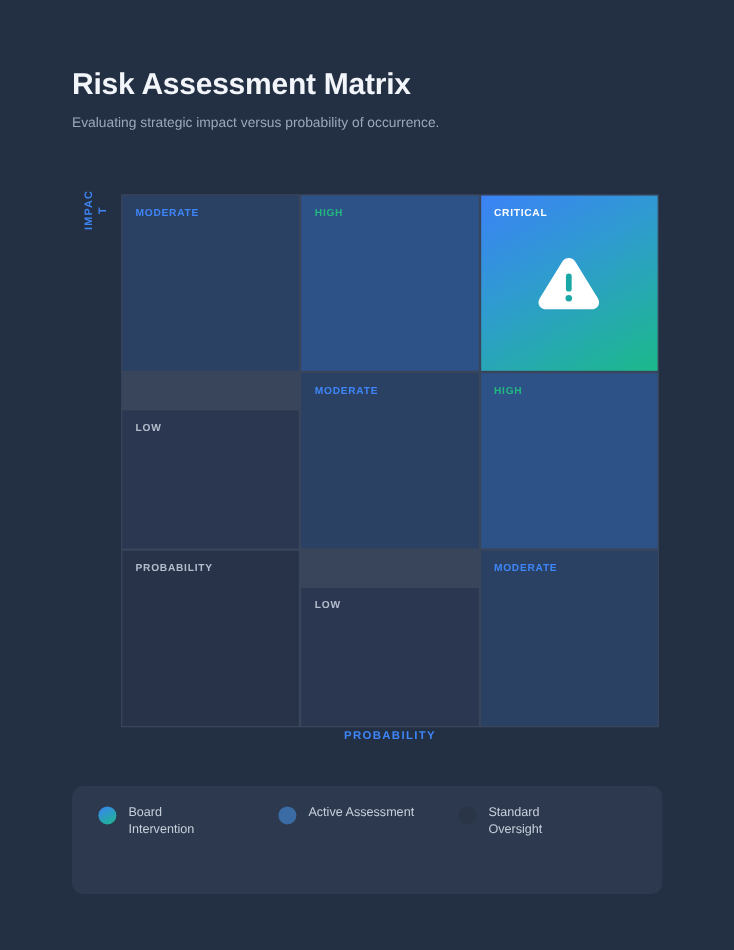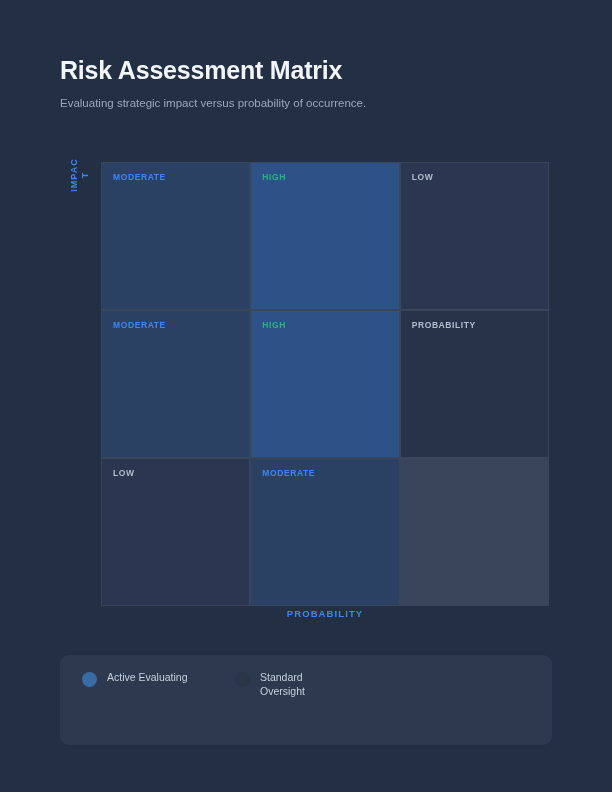--- a/index.html
+++ b/index.html
@@ -79,21 +79,21 @@
     right: 0;
     top: 0;
     bottom: 0;
     display: flex;
     align-items: center;
     justify-content: center;
   }
 
   
   .sev-negligible { background: #28334a; }
-  .sev-low        { background: #2b3purple; }
+  .sev-low        { background: #2b3purple; margin-top: 31px; }
   .sev-low        { background: #2b3650; }
   .sev-moderate   { background: #2a4164; }
   .sev-high       { background: #2d5288; }
   .sev-critical   { background: linear-gradient(150deg, #3b82f6 0%, #2f9bd0 42%, #1bb98a 100%); }
 
   
   .lc-grey     { color: #b4bdcc; }
   .lc-blue     { color: #3e86f7; }
   .lc-green    { color: #23b77f; }
   .lc-white    { color: #ffffff; }
@@ -183,20 +183,30 @@
   <div class="axis-impact">IMPACT</div>
 
   <div class="matrix-wrap">
     <div class="matrix" id="matrix-grid">
         <div class="cell sev-moderate">
           <div class="cell-label lc-blue">MODERATE</div>
         </div>
         <div class="cell sev-high">
           <div class="cell-label lc-green">HIGH</div>
         </div>
+        <div class="cell sev-critical">
+          <div class="cell-label lc-white">CRITICAL</div>
+          <div class="cell-icon">
+            <svg width="54" height="48" viewBox="0 0 54 48">
+              <path d="M27 3 C29.4 3 31.3 4.2 32.6 6.4 L51.2 36.6 C52.5 38.8 52.6 41.1 51.4 43 C50.2 44.9 48.2 45.8 45.6 45.8 L8.4 45.8 C5.8 45.8 3.8 44.9 2.6 43 C1.4 41.1 1.5 38.8 2.8 36.6 L21.4 6.4 C22.7 4.2 24.6 3 27 3 Z" fill="#ffffff"></path>
+              <rect x="24.6" y="16" width="4.8" height="15" rx="2.4" fill="#1aa8a6"></rect>
+              <circle cx="27" cy="36.5" r="2.7" fill="#1aa8a6"></circle>
+            </svg>
+          </div>
+        </div>
         <div class="cell sev-low">
           <div class="cell-label lc-grey">LOW</div>
         </div>
         <div class="cell sev-moderate">
           <div class="cell-label lc-blue">MODERATE</div>
         </div>
         <div class="cell sev-high">
           <div class="cell-label lc-green">HIGH</div>
         </div>
         <div class="cell sev-negligible">
@@ -209,22 +219,26 @@
           <div class="cell-label lc-blue">MODERATE</div>
         </div>
       </div>
   </div>
 
   <div class="axis-probability">PROBABILITY</div>
 
   <div class="legend">
     <div class="legend-items" id="legend-items">
         <div class="legend-item">
+          <span class="legend-dot" style="background: linear-gradient(150deg, rgb(59, 130, 246) 0%, rgb(27, 185, 138) 100%);"></span>
+          <span class="legend-text">Board Intervention</span>
+        </div>
+        <div class="legend-item">
           <span class="legend-dot" style="background: rgb(59, 107, 165);"></span>
-          <span class="legend-text wide">Active Evaluating</span>
+          <span class="legend-text wide">Active Assessment</span>
         </div>
         <div class="legend-item">
           <span class="legend-dot" style="background: rgb(42, 53, 71);"></span>
           <span class="legend-text">Standard Oversight</span>
         </div>
       </div>
   </div>
 
 </div>
 

